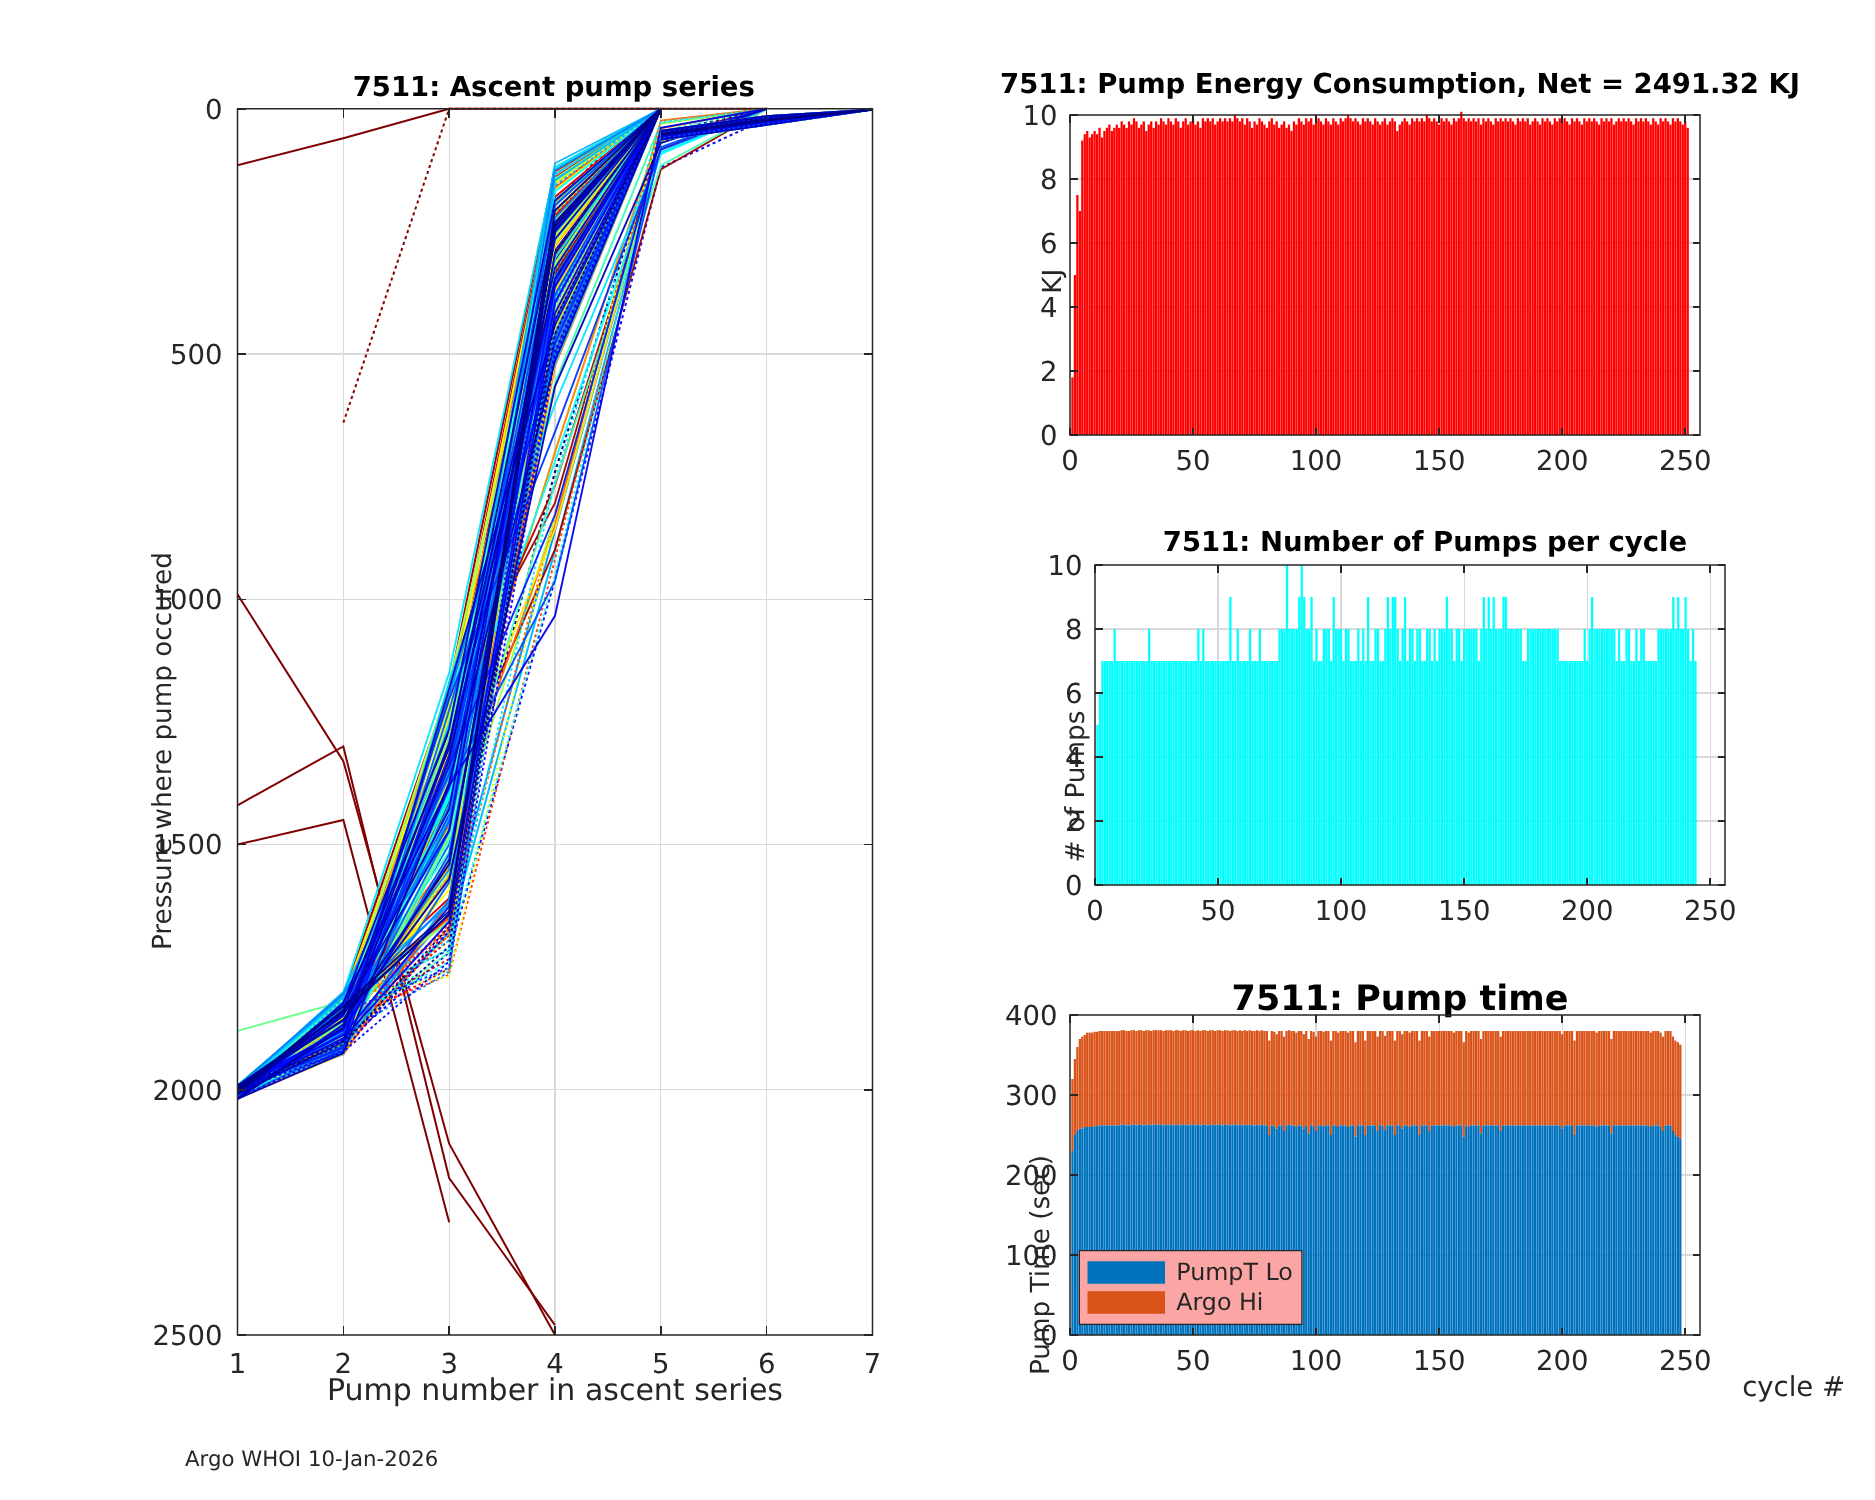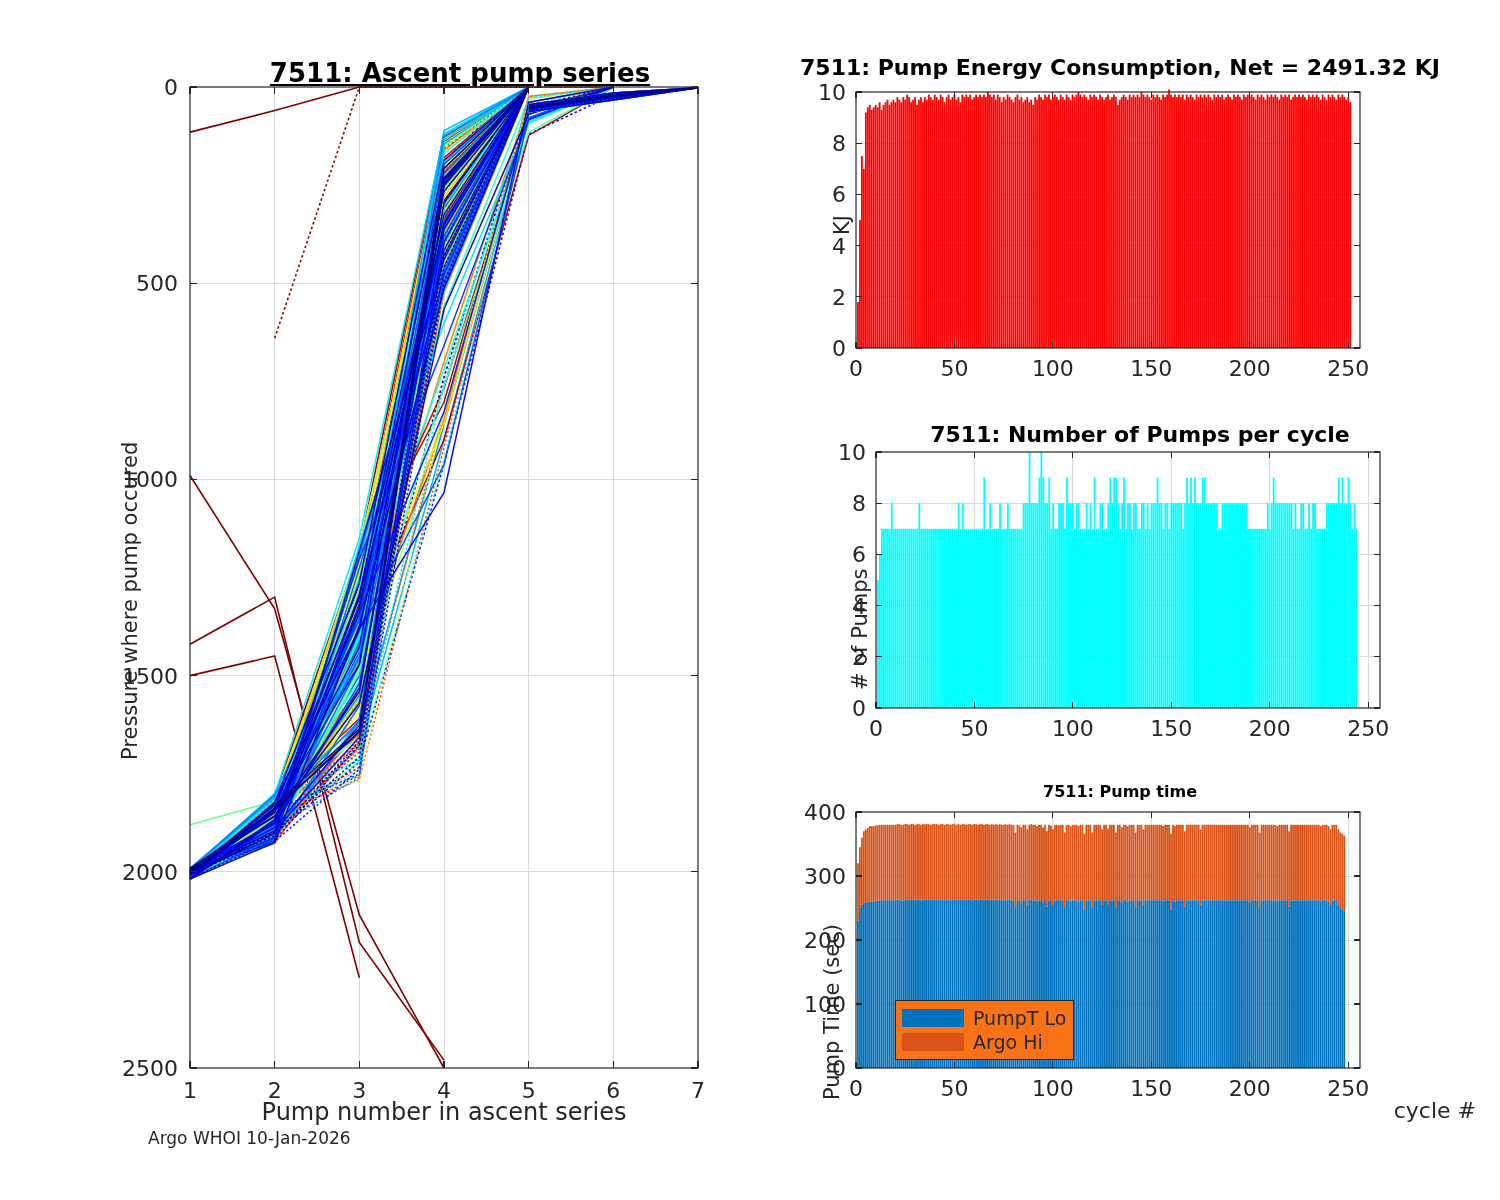--- a/index.html
+++ b/index.html
@@ -58,24 +58,23 @@
     stroke-width: 1;
     shape-rendering: crispEdges;
   }
   .tickmark {
     stroke: #262626;
     stroke-width: 1.2;
     shape-rendering: crispEdges;
   }
   .legend-box {
     position: absolute;
-    background: #f97316;
+    background: #fca5a5;
     border: 1px solid #262626;
     padding: 5px 7px 5px 6px;
-    margin-left: 32px;
   }
   .legend-row {
     display: flex;
     align-items: center;
     height: 24px;
   }
   .legend-swatch {
     width: 62px;
     height: 18px;
     margin-right: 9px;
@@ -87,21 +86,21 @@
     white-space: nowrap;
   }
 </style>
 </head>
 <body>
 
 <div class="figure">
 
   <div class="panel" style="left:0px; top:0px; width:740px; height:1200px;">
 
-    <div class="panel-title" style="position:absolute; left:206px; top:58px; width:508px; font-size:26px;text-decoration:underline;">7511: Ascent pump series</div>
+    <div class="panel-title" style="position:absolute; left:189px; top:58px; width:508px; font-size:22px;">7511: Ascent pump series</div>
 
     <svg id="svg-ascent" width="740" height="1200" style="position:absolute; left:0; top:0;">
         <g>
           <line x1="274.66666666666663" y1="87" x2="274.66666666666663" y2="1068" class="gridline"></line>
           <line x1="359.3333333333333" y1="87" x2="359.3333333333333" y2="1068" class="gridline"></line>
           <line x1="444" y1="87" x2="444" y2="1068" class="gridline"></line>
           <line x1="528.6666666666666" y1="87" x2="528.6666666666666" y2="1068" class="gridline"></line>
           <line x1="613.3333333333334" y1="87" x2="613.3333333333334" y2="1068" class="gridline"></line>
           <line x1="190" y1="283.20000000000005" x2="698" y2="283.20000000000005" class="gridline"></line>
           <line x1="190" y1="479.40000000000003" x2="698" y2="479.40000000000003" class="gridline"></line>
@@ -1020,21 +1019,21 @@
           <line x1="620" y1="52" x2="614" y2="52" class="tickmark"></line>
           <text x="106" y="60" text-anchor="end" font-family="&quot;DejaVu Sans&quot;, sans-serif" font-size="22" fill="#262626">10</text>
         </g>
       </svg>
 
     <div class="ylabel-rot axis-label" style="left:88px; top:290px; font-size:21px;"># of Pumps</div>
   </div>
 
   <div class="panel" style="left:740px; top:760px; width:760px; height:440px;">
 
-    <div class="panel-title" style="position:absolute; left:0px; top:22px; width:760px; font-size:16px;">7511: Pump time</div>
+    <div class="panel-title" style="position:absolute; left:0px; top:22px; width:760px; font-size:28px;">7511: Pump time</div>
 
     <svg id="svg-pumptime" width="760" height="440" style="position:absolute; left:0; top:0;">
         <g>
           <line x1="214.4375" y1="52" x2="214.4375" y2="308" class="gridline"></line>
           <line x1="312.875" y1="52" x2="312.875" y2="308" class="gridline"></line>
           <line x1="411.3125" y1="52" x2="411.3125" y2="308" class="gridline"></line>
           <line x1="509.75" y1="52" x2="509.75" y2="308" class="gridline"></line>
           <line x1="608.1875" y1="52" x2="608.1875" y2="308" class="gridline"></line>
           <line x1="116" y1="244" x2="620" y2="244" class="gridline"></line>
           <line x1="116" y1="180" x2="620" y2="180" class="gridline"></line>
@@ -1595,15 +1594,15 @@
           <span class="legend-swatch" style="background: rgb(0, 114, 189);"></span>
           <span class="legend-text">PumpT Lo</span>
         </div>
         <div class="legend-row">
           <span class="legend-swatch" style="background: rgb(217, 83, 25);"></span>
           <span class="legend-text">Argo Hi</span>
         </div>
       </div>
   </div>
 
-  <div class="footer" style="left:148px; top:1128px;">Argo WHOI 10-Jan-2026</div>
+  <div class="footer" style="left:148px; top:1158px;">Argo WHOI 10-Jan-2026</div>
 
 </div>
 
 </body></html>

